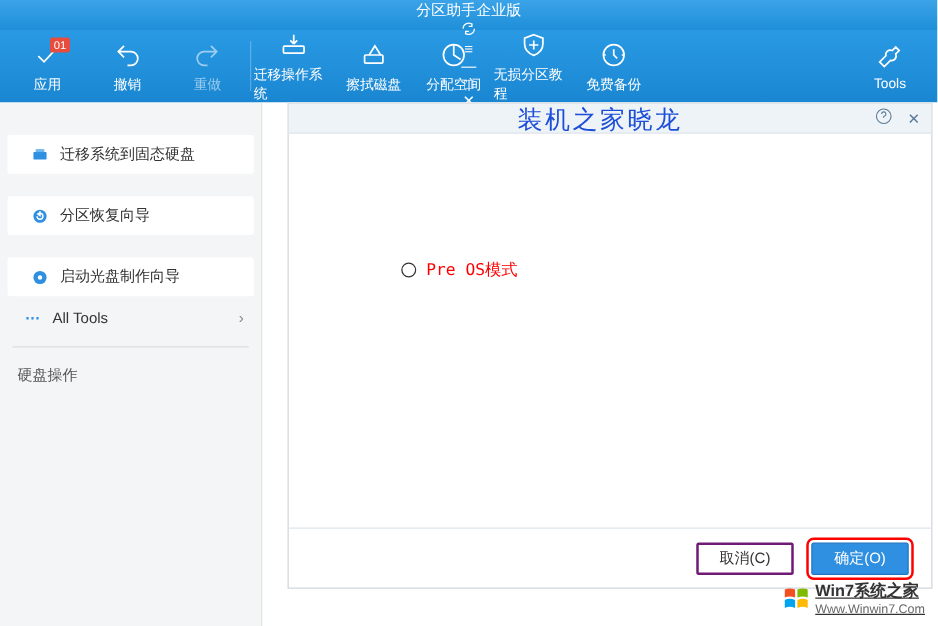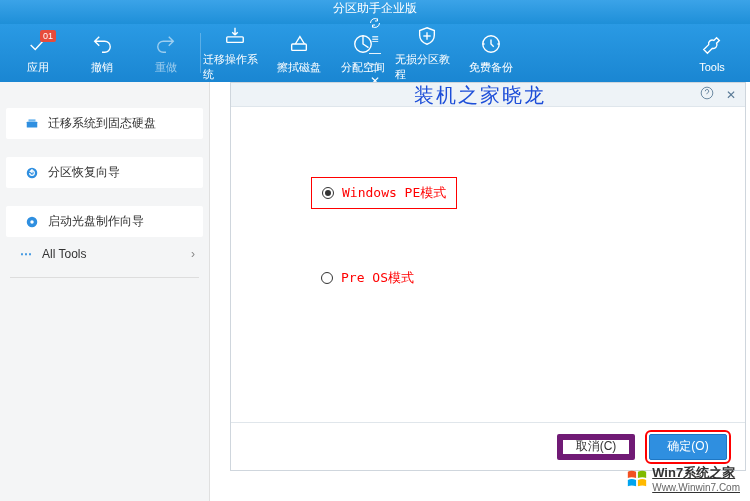--- a/index.html
+++ b/index.html
@@ -36,21 +36,21 @@
 .dialog-header .hbtn { cursor: pointer; width: 16px; text-align: center; }
 .watermark { position: absolute; top: 0; left: 50%; transform: translateX(-50%); color: #1d4ed8; font-size: 20px; font-weight: 400; z-index: 5; letter-spacing: 2px; font-family: Liberation Mono, monospace; }
 .dialog-body { flex: 1; padding: 30px 40px; }
 .radio-row { display: flex; align-items: center; gap: 8px; font-size: 13px; margin-bottom: 30px; padding: 6px 10px; }
 .radio-row.highlight { border: 1px solid #ff0000; display: inline-flex; }
 .radio-dot { width: 12px; height: 12px; border: 1px solid #333; border-radius: 50%; display: inline-flex; align-items: center; justify-content: center; }
 .radio-dot.checked::after { content: ""; width: 6px; height: 6px; background: #333; border-radius: 50%; }
 .radio-label { font-family: "SimSun", monospace; color: #ff0000; }
 .dialog-footer { height: 48px; border-top: 1px solid #e0e6eb; display: flex; align-items: center; justify-content: flex-end; gap: 14px; padding: 0 18px; }
 .btn { min-width: 78px; height: 26px; font-size: 12px; border-radius: 2px; cursor: pointer; display: inline-flex; align-items: center; justify-content: center; }
-.btn-default { background: #fff; border: 6px solid #701a75; color: #333; }
+.btn-default { background: #fff; border: 2px solid #701a75; color: #333; }
 .btn-primary { background: #2f8fe0; border: 1px solid #1f77c4; color: #fff; outline: 2px solid #ff0000; outline-offset: 2px; }
 
 .brand-logo { position: absolute; right: 10px; bottom: 8px; font-size: 13px; color: #333; display: flex; align-items: center; gap: 4px; text-decoration: underline; }
 .brand-logo .flag { width: 22px; height: 22px; }
 .brand-logo .bn { font-weight: bold; }
 .brand-logo .url { font-size: 10px; color: #666; display: block; }
 </style>
 </head>
 <body>
 
@@ -180,40 +180,37 @@
           </svg>
         </span>
       <span>启动光盘制作向导</span>
     </div>
     <div class="side-item plain">
       <span class="side-icon" style="color:#2f8fe0;font-weight:bold;">⋯</span>
       <span>All Tools</span>
       <span class="chev">›</span>
     </div>
     <div class="side-sep"></div>
+    <div class="side-group-title">硬盘操作</div>
   </div>
 
   <div class="content">
     <div class="watermark">装机之家晓龙</div>
     <div class="dialog">
       <div class="dialog-header">
         <span class="hbtn">
           <svg width="14" height="14" viewBox="0 0 24 24">
               <circle cx="12" cy="12" r="10" stroke="#5a7a96" fill="none" stroke-width="1.5"></circle>
               <path d="M9 9a3 3 0 1 1 4 2.8c-1 .4-1.5 1-1.5 2.2M12 17h.01" stroke="#5a7a96" fill="none" stroke-width="1.5"></path>
             </svg>
         </span>
         <span class="hbtn">✕</span>
       </div>
       <div class="dialog-body">
         <div style="margin-left:40px;margin-top:40px;">
-          <div class="radio-row highlight">
-            <span class="radio-dot checked"></span>
-            <span class="radio-label">Windows PE模式</span>
-          </div>
           <div style="height:24px;"></div>
           <div class="radio-row">
             <span class="radio-dot"></span>
             <span class="radio-label">Pre OS模式</span>
           </div>
         </div>
       </div>
       <div class="dialog-footer">
         <div class="btn btn-default">
           <span>取消(C)</span>

